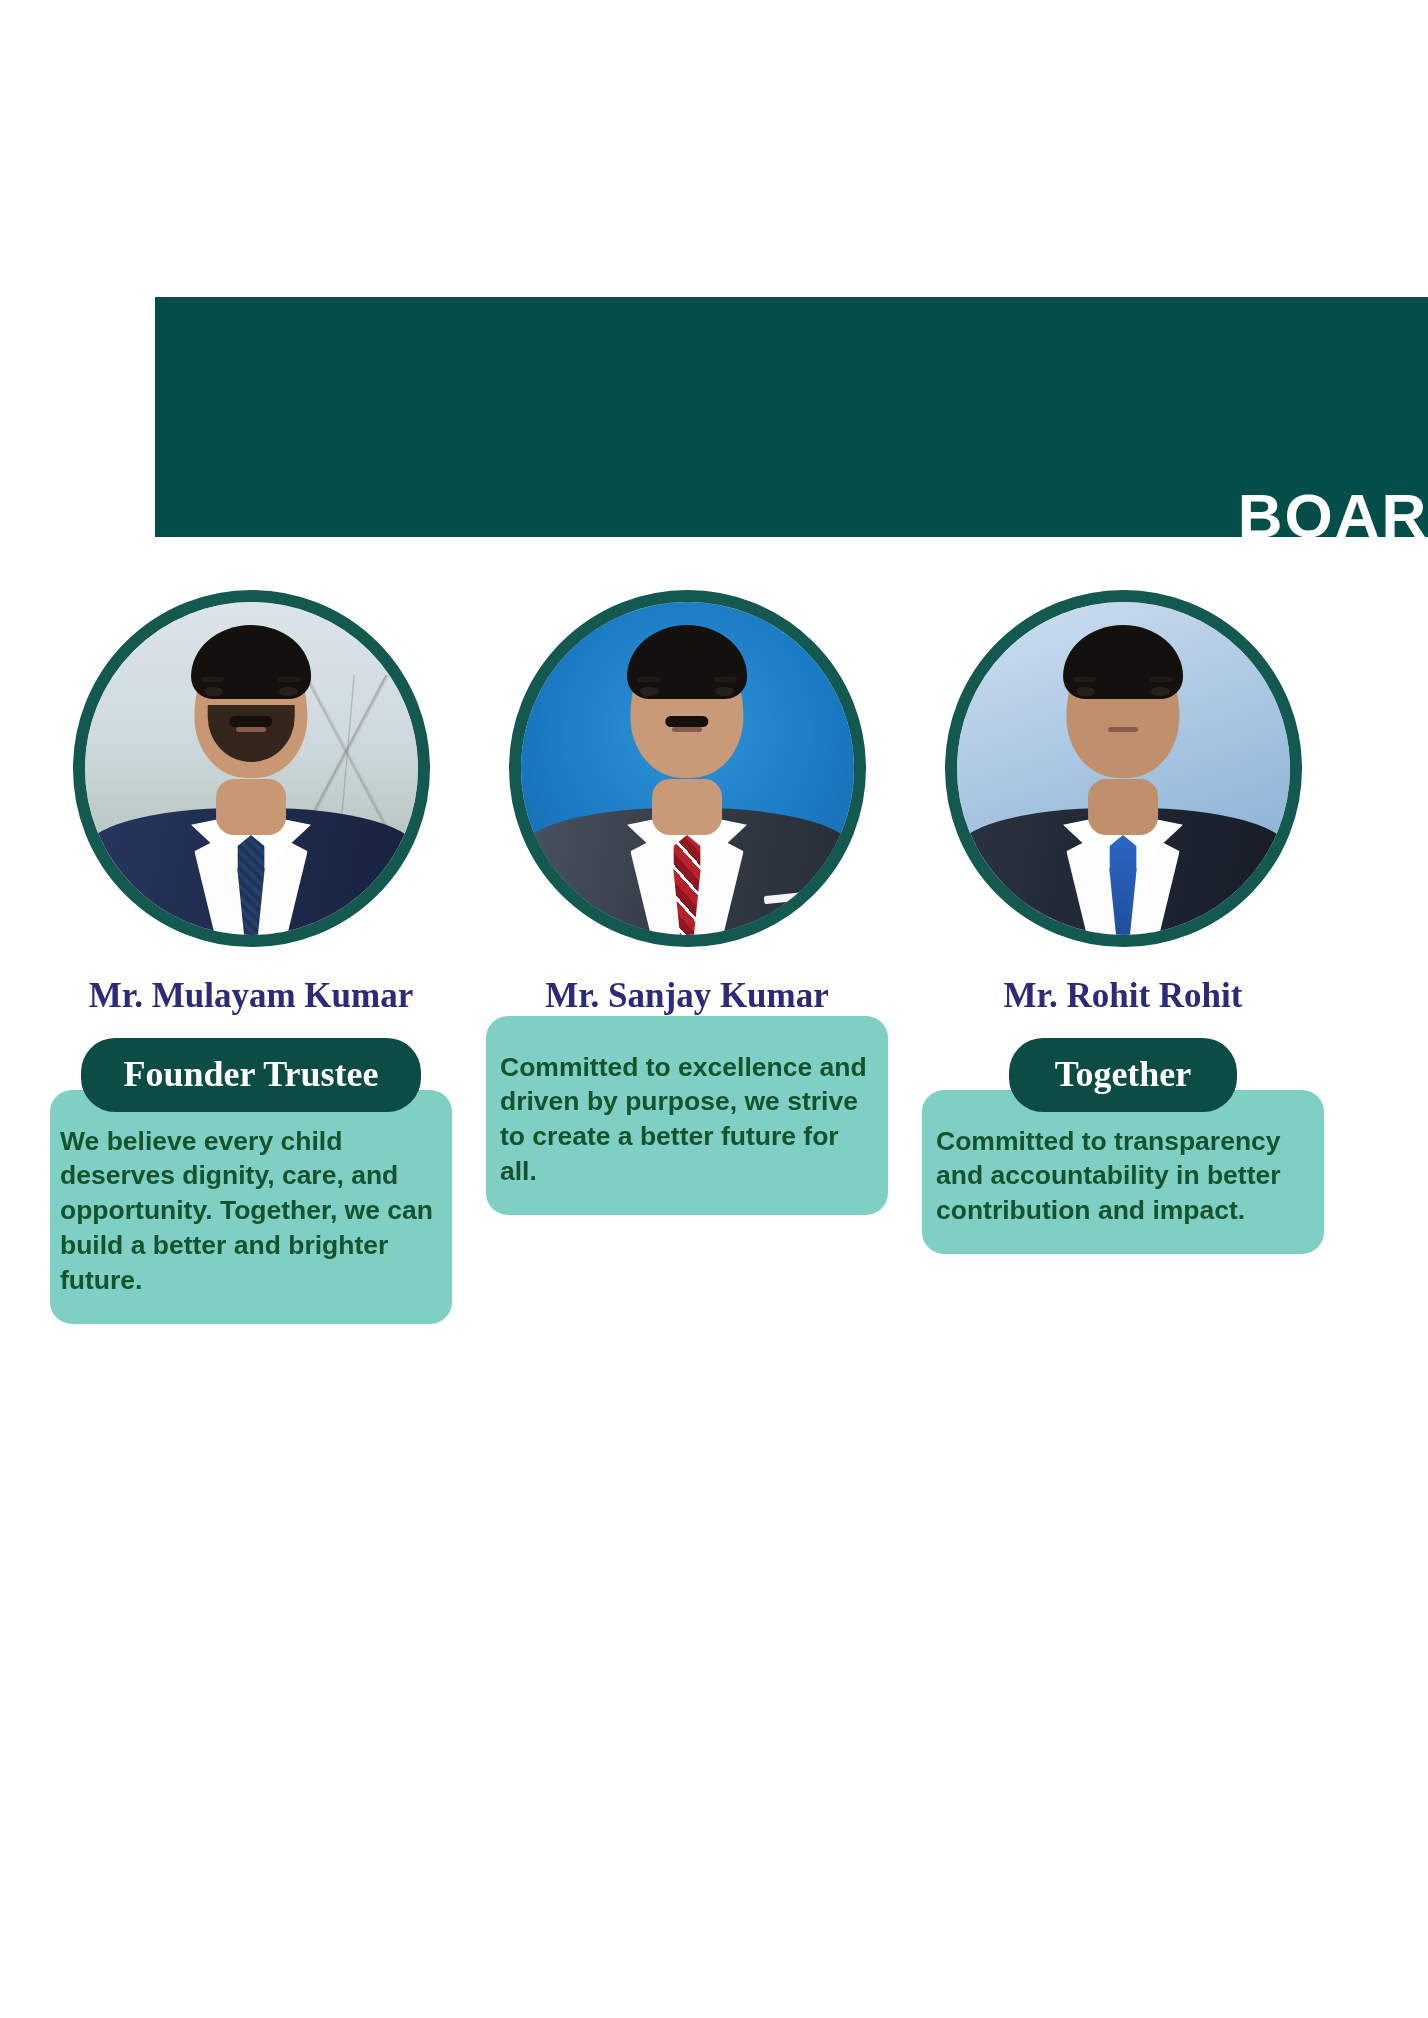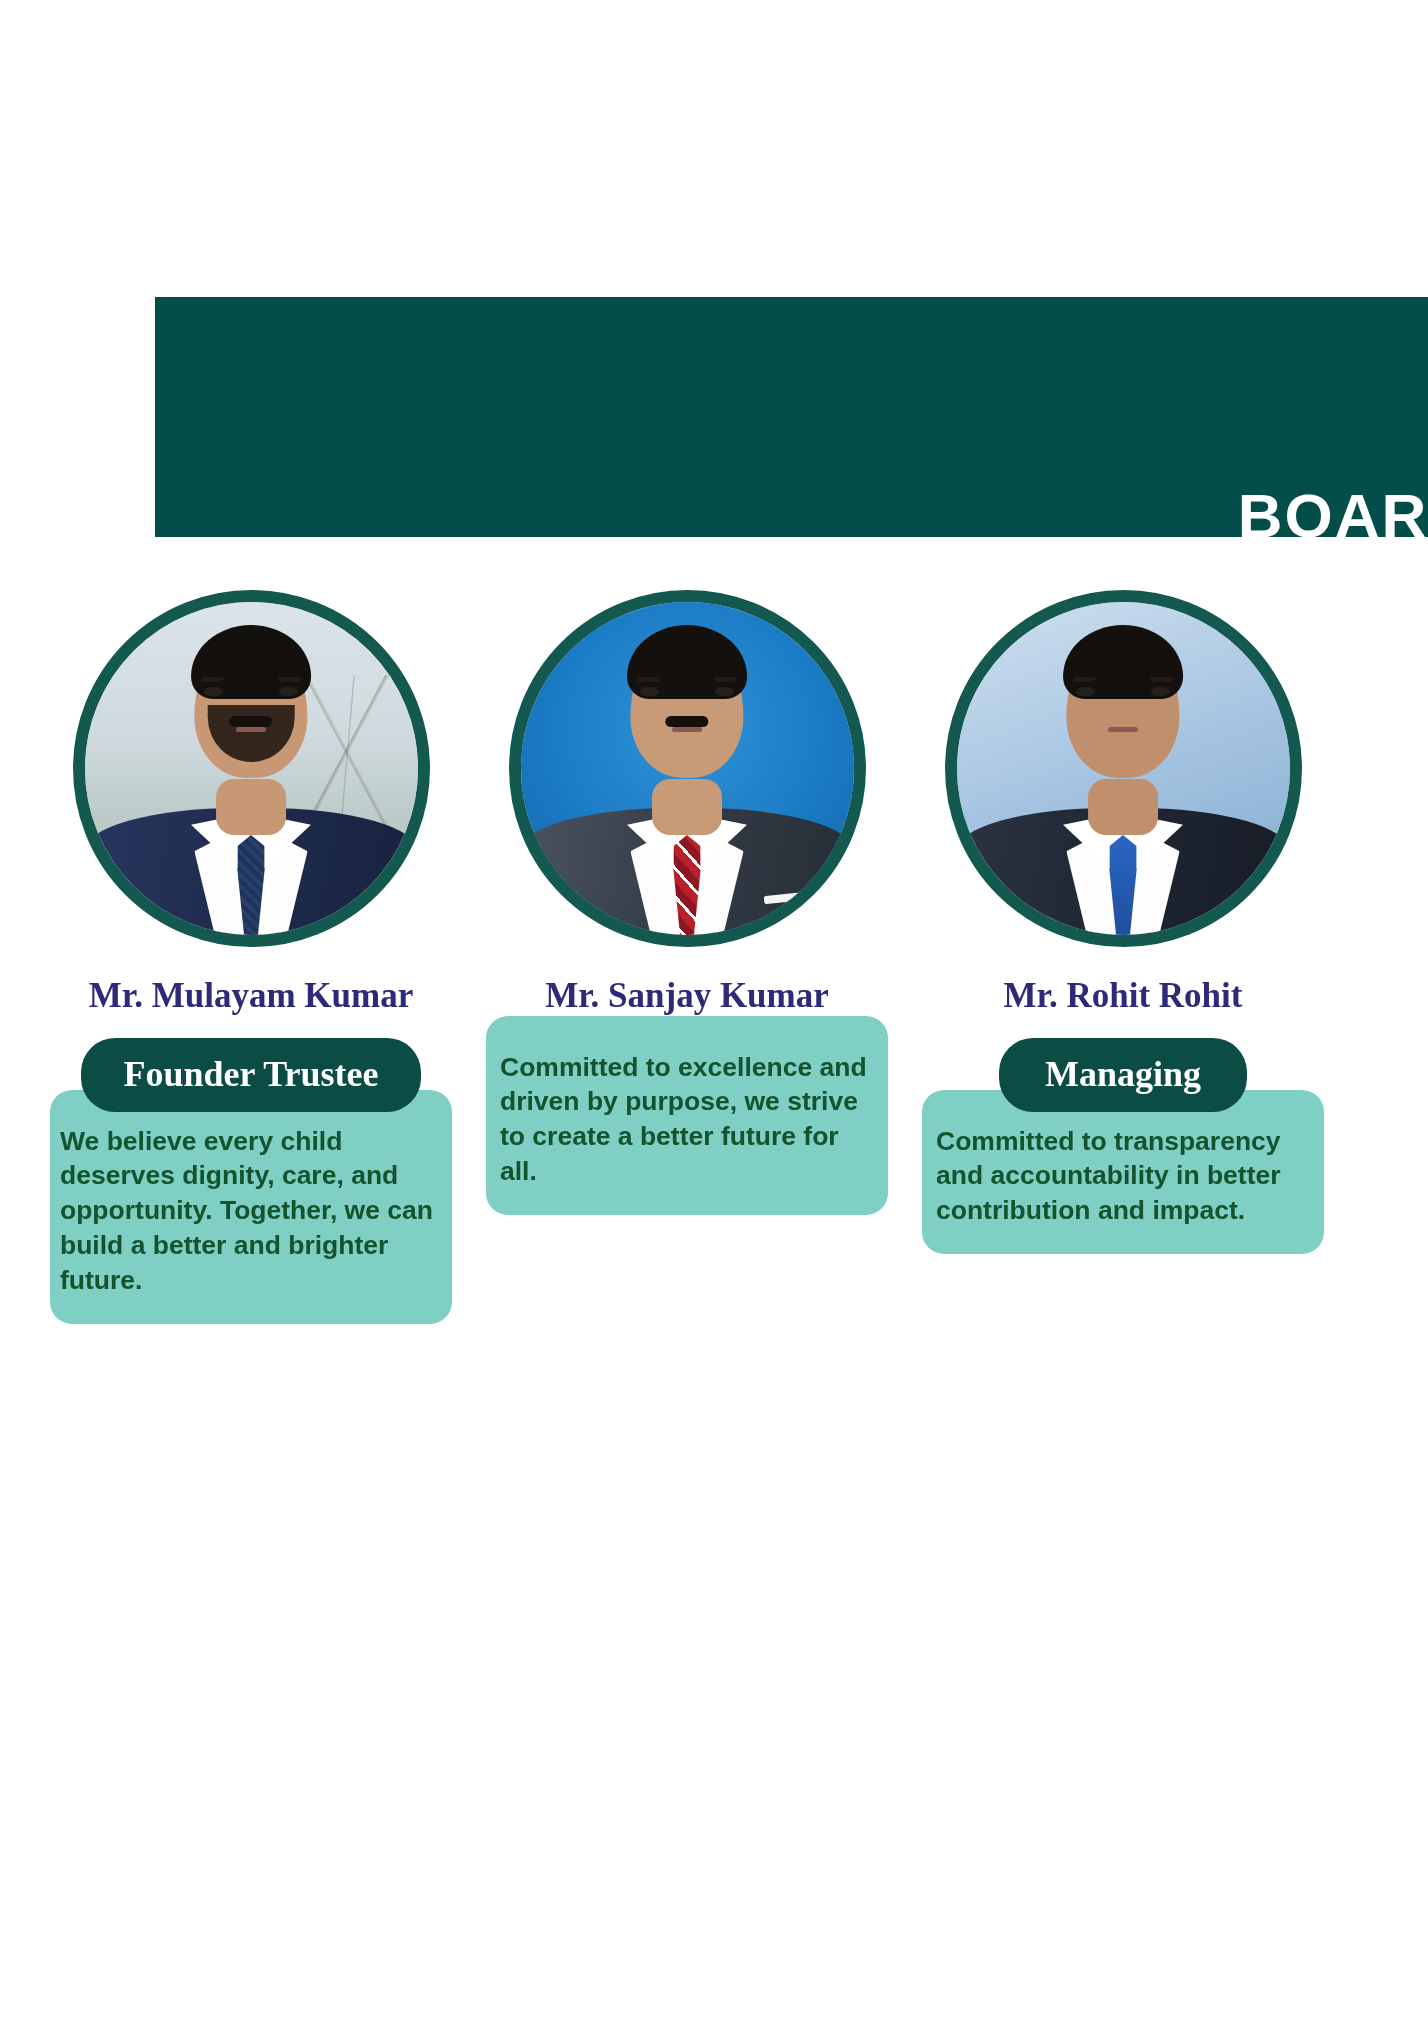--- a/index.html
+++ b/index.html
@@ -285,19 +285,19 @@
             <div class="eye l"></div>
             <div class="eye r"></div>
             <div class="mouth"></div>
           </div>
         </div>
       </div>
 
       <div class="member-name">Mr. Rohit Rohit</div>
 
       <div class="info">
-        <div class="role-badge">Managing</div>
+        <div class="role-badge">Together</div>
         <div class="desc-box">Committed to transparency and accountability in better contribution and impact.</div>
       </div>
     </div>
 
   </div>
 </div>
 
 </body></html>

